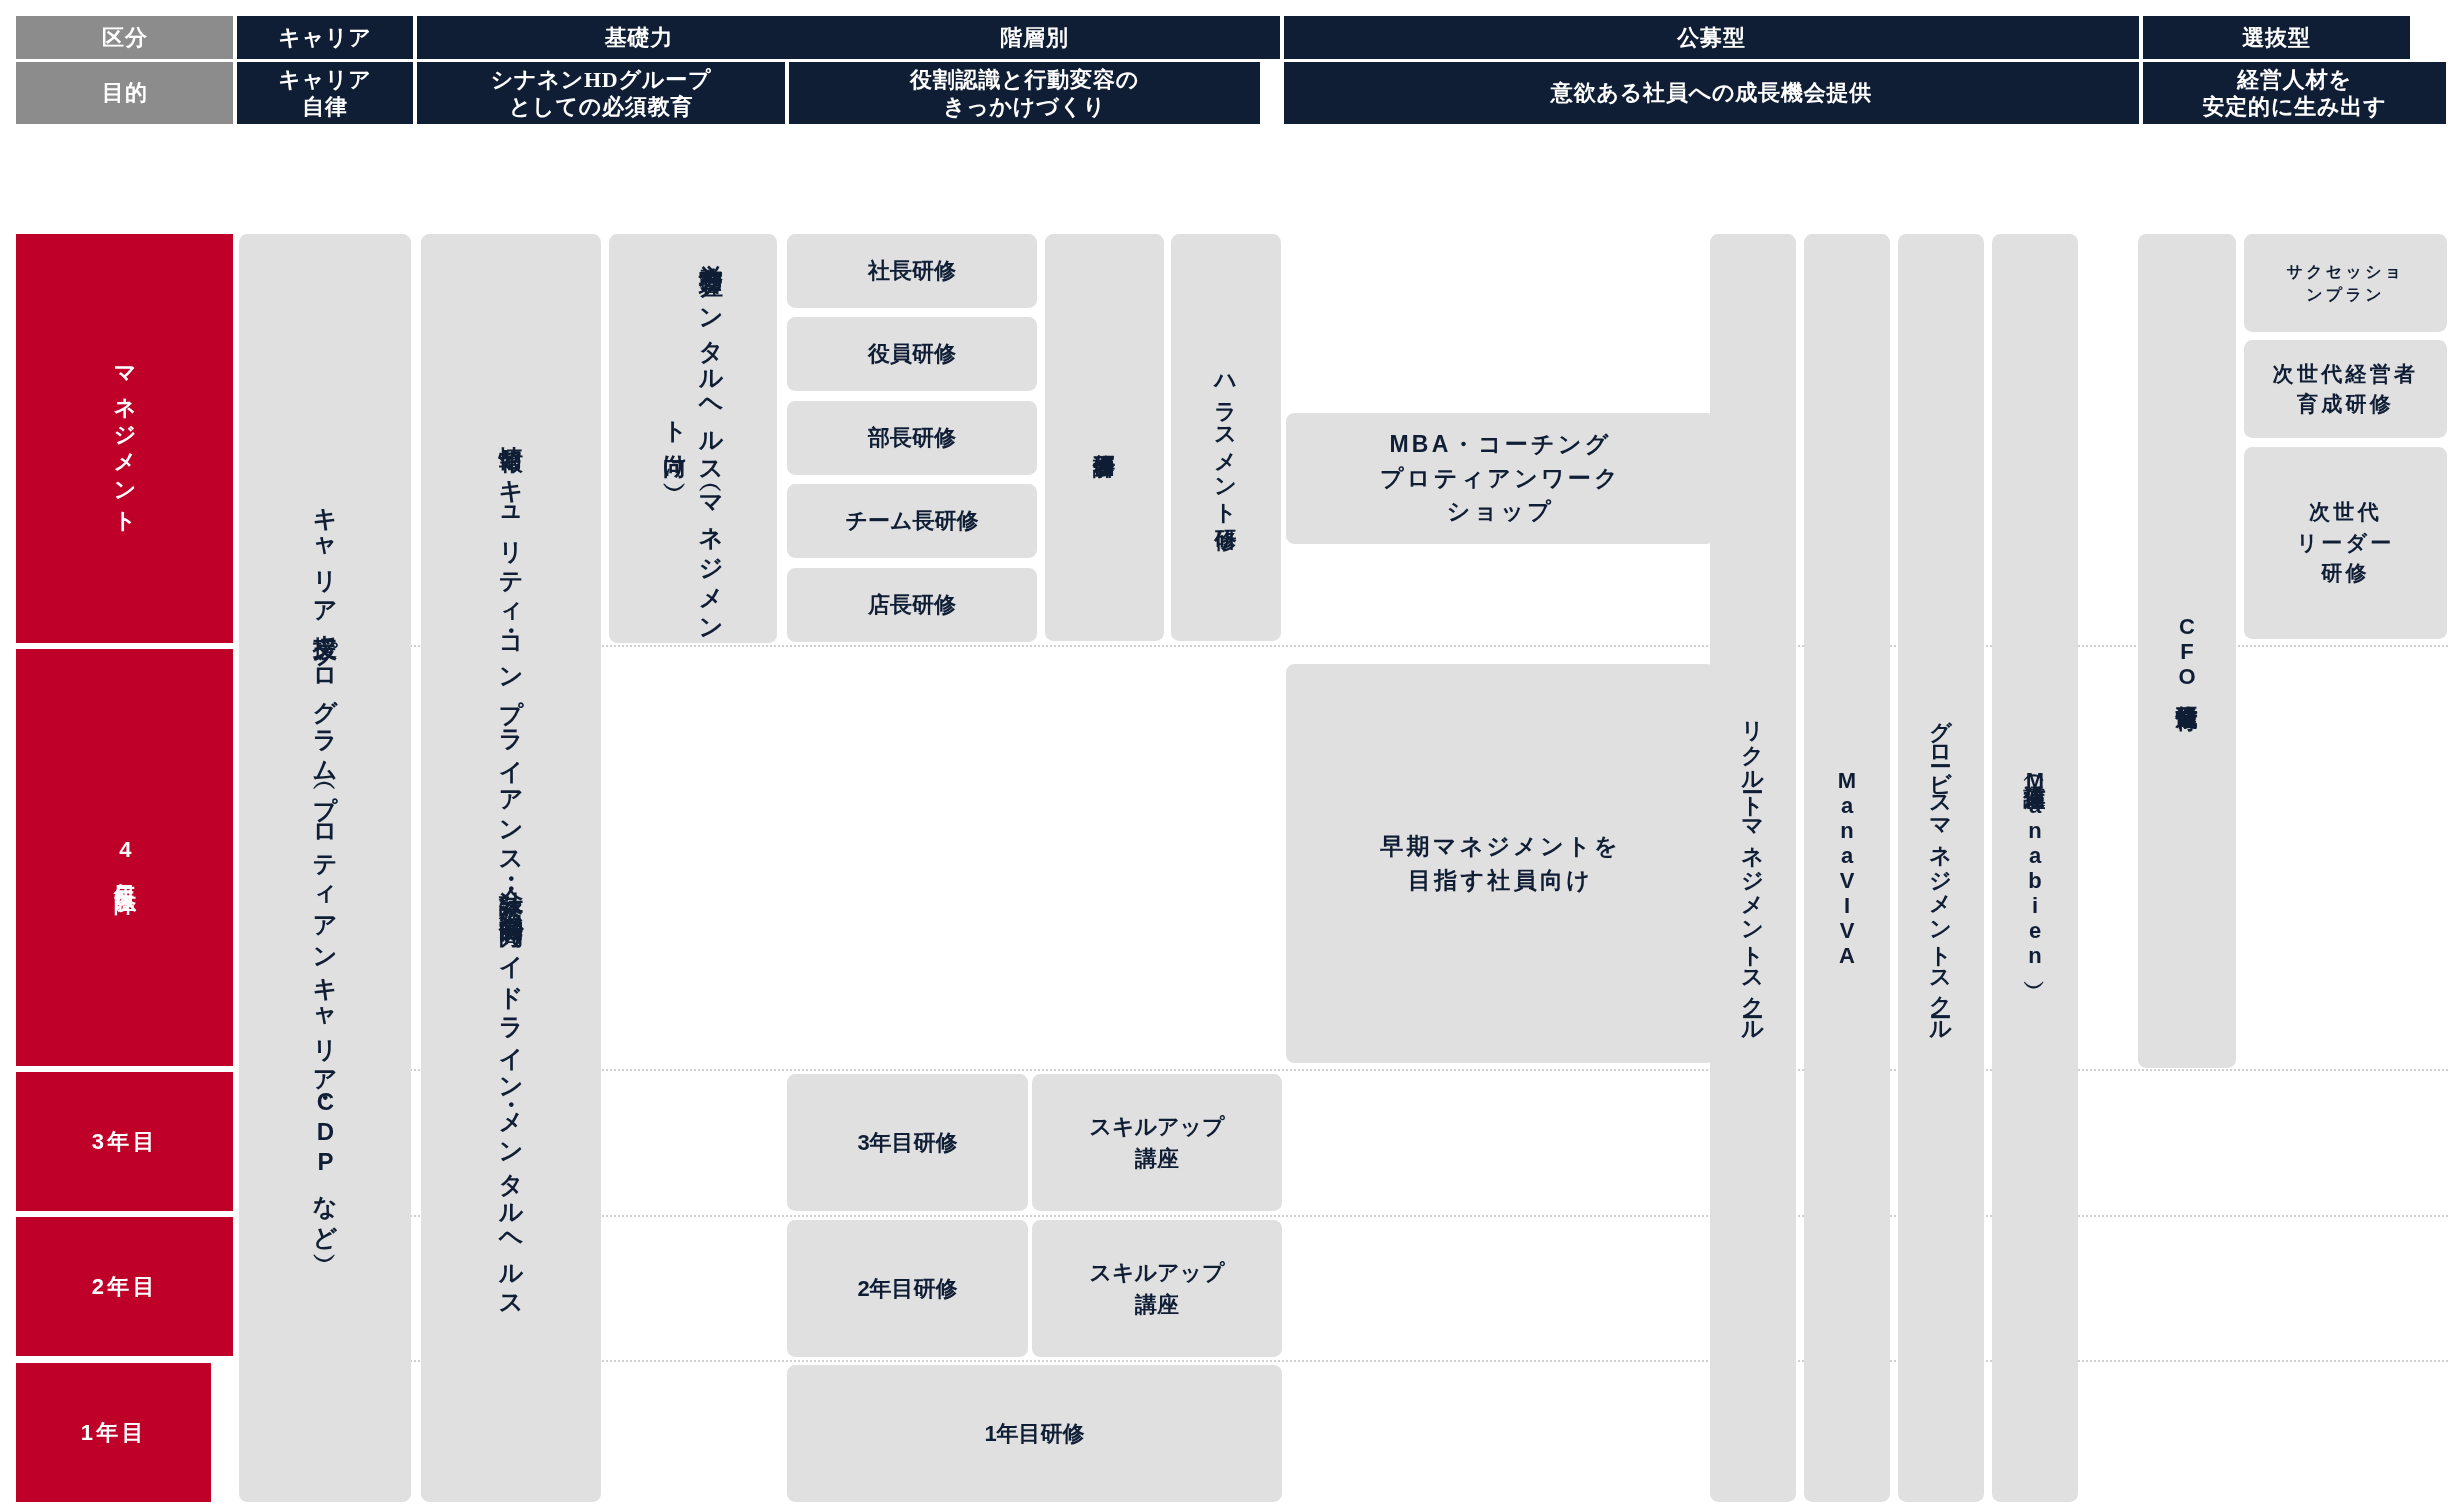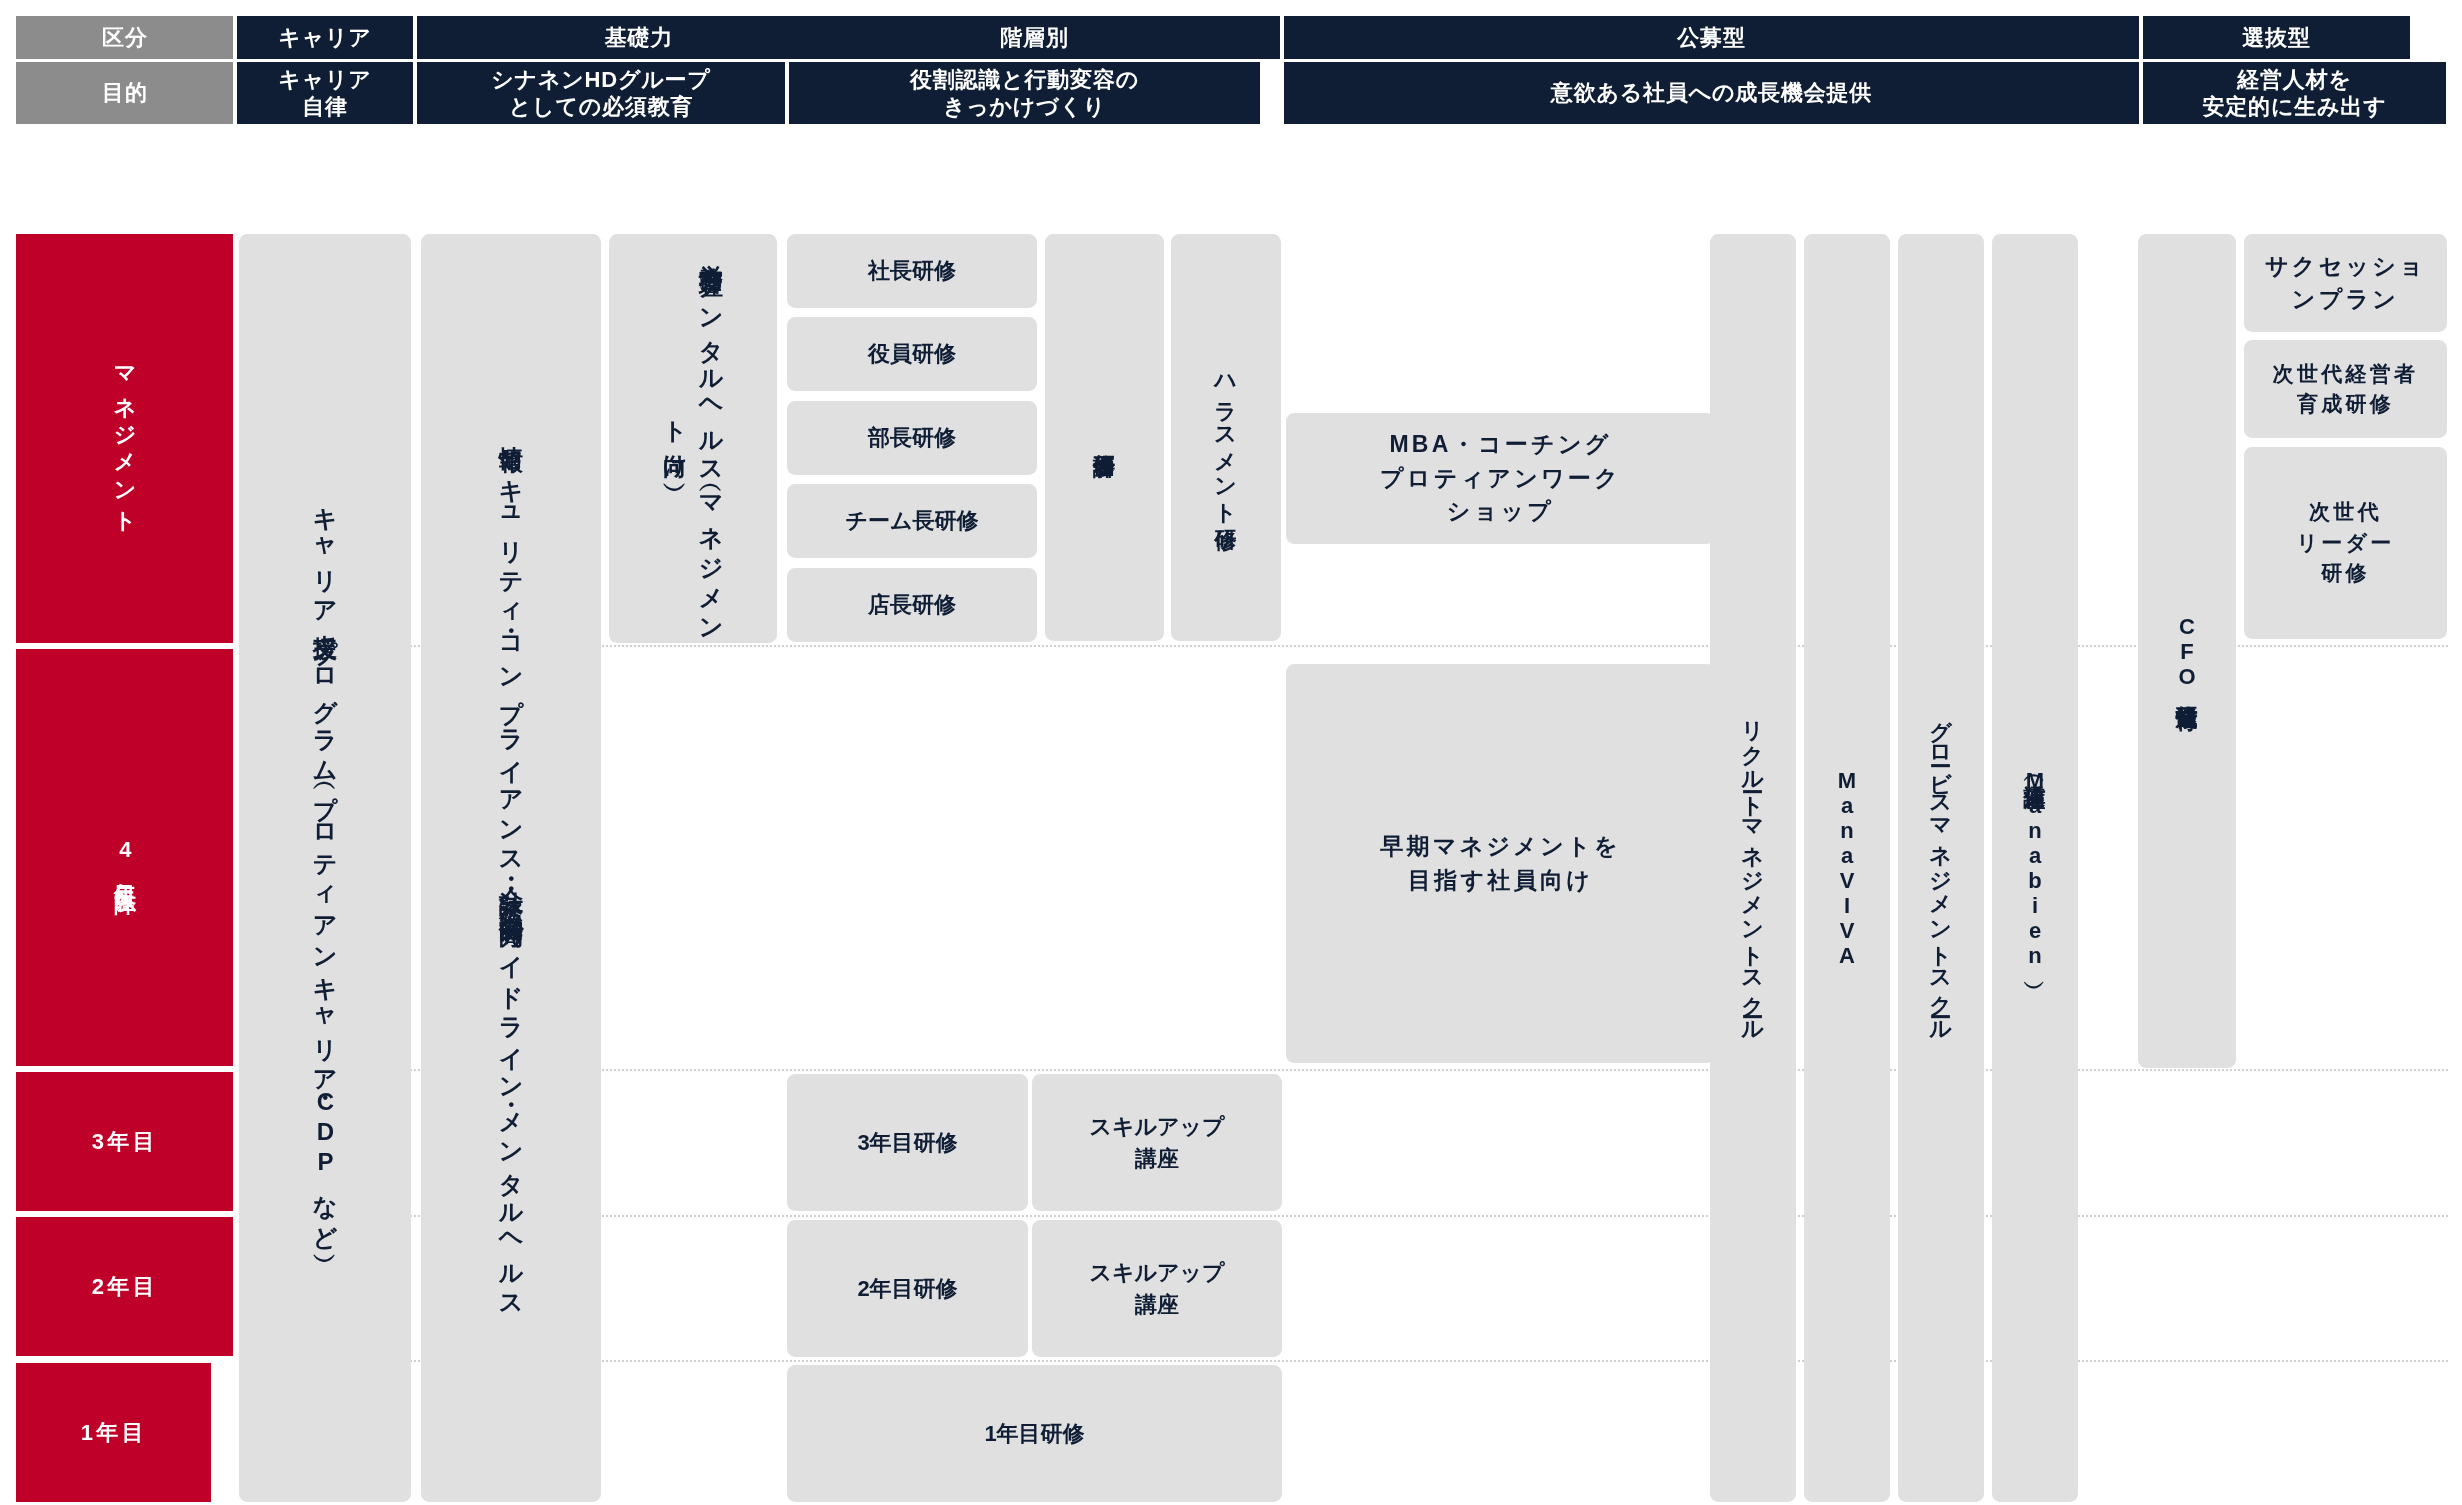--- a/index.html
+++ b/index.html
@@ -17,21 +17,21 @@
   .hcell {
     position:absolute;
     display:flex; align-items:center; justify-content:center;
     text-align:center;
     color:#ffffff;
     font-weight:bold;
     line-height:1.25;
     letter-spacing:0.8px;
   }
   .hcell.gray { background:#8c8c8c; }
-  .hcell.navy { background:#0f1e35; }
+  .hcell.navy { background:#0f1e35;font-family:Liberation Serif, serif; }
   .hrow1 { top:16.4px; height:43px; font-size:22px; }
   .hrow2 { top:62px; height:62px; font-size:22px; }
 
   
   .redcell {
     position:absolute;
     background:#bf0029;
     color:#ffffff;
     display:flex; align-items:center; justify-content:center;
     text-align:center;
@@ -219,21 +219,21 @@
     <span>グロービスマネジメントスクール</span>
   </div>
   <div class="box vert" style="left:1992px; top:234px; width:86px; height:1268px;">
     <span>通信講座（Manabien）</span>
   </div>
 
   <div class="box vert" style="left:2138px; top:234px; width:98px; height:834px;">
     <span>CFO通信育成研修</span>
   </div>
 
-  <div class="box spread" style="left:2244px; top:234px; width:203px; height:98px; flex-direction:column; font-size:23px;">
+  <div class="box spread" style="left:2244px; top:234px; width:203px; height:98px; flex-direction:column; font-size:16px;">
     <span>サクセッショ</span>
     <span>ンプラン</span>
   </div>
 
   <div class="box spread" style="left:2244px; top:340px; width:203px; height:98px; flex-direction:column; font-size:21px;">
     <span>次世代経営者</span>
     <span>育成研修</span>
   </div>
 
   <div class="box spread" style="left:2244px; top:447px; width:203px; height:192px; flex-direction:column; font-size:21px;">

